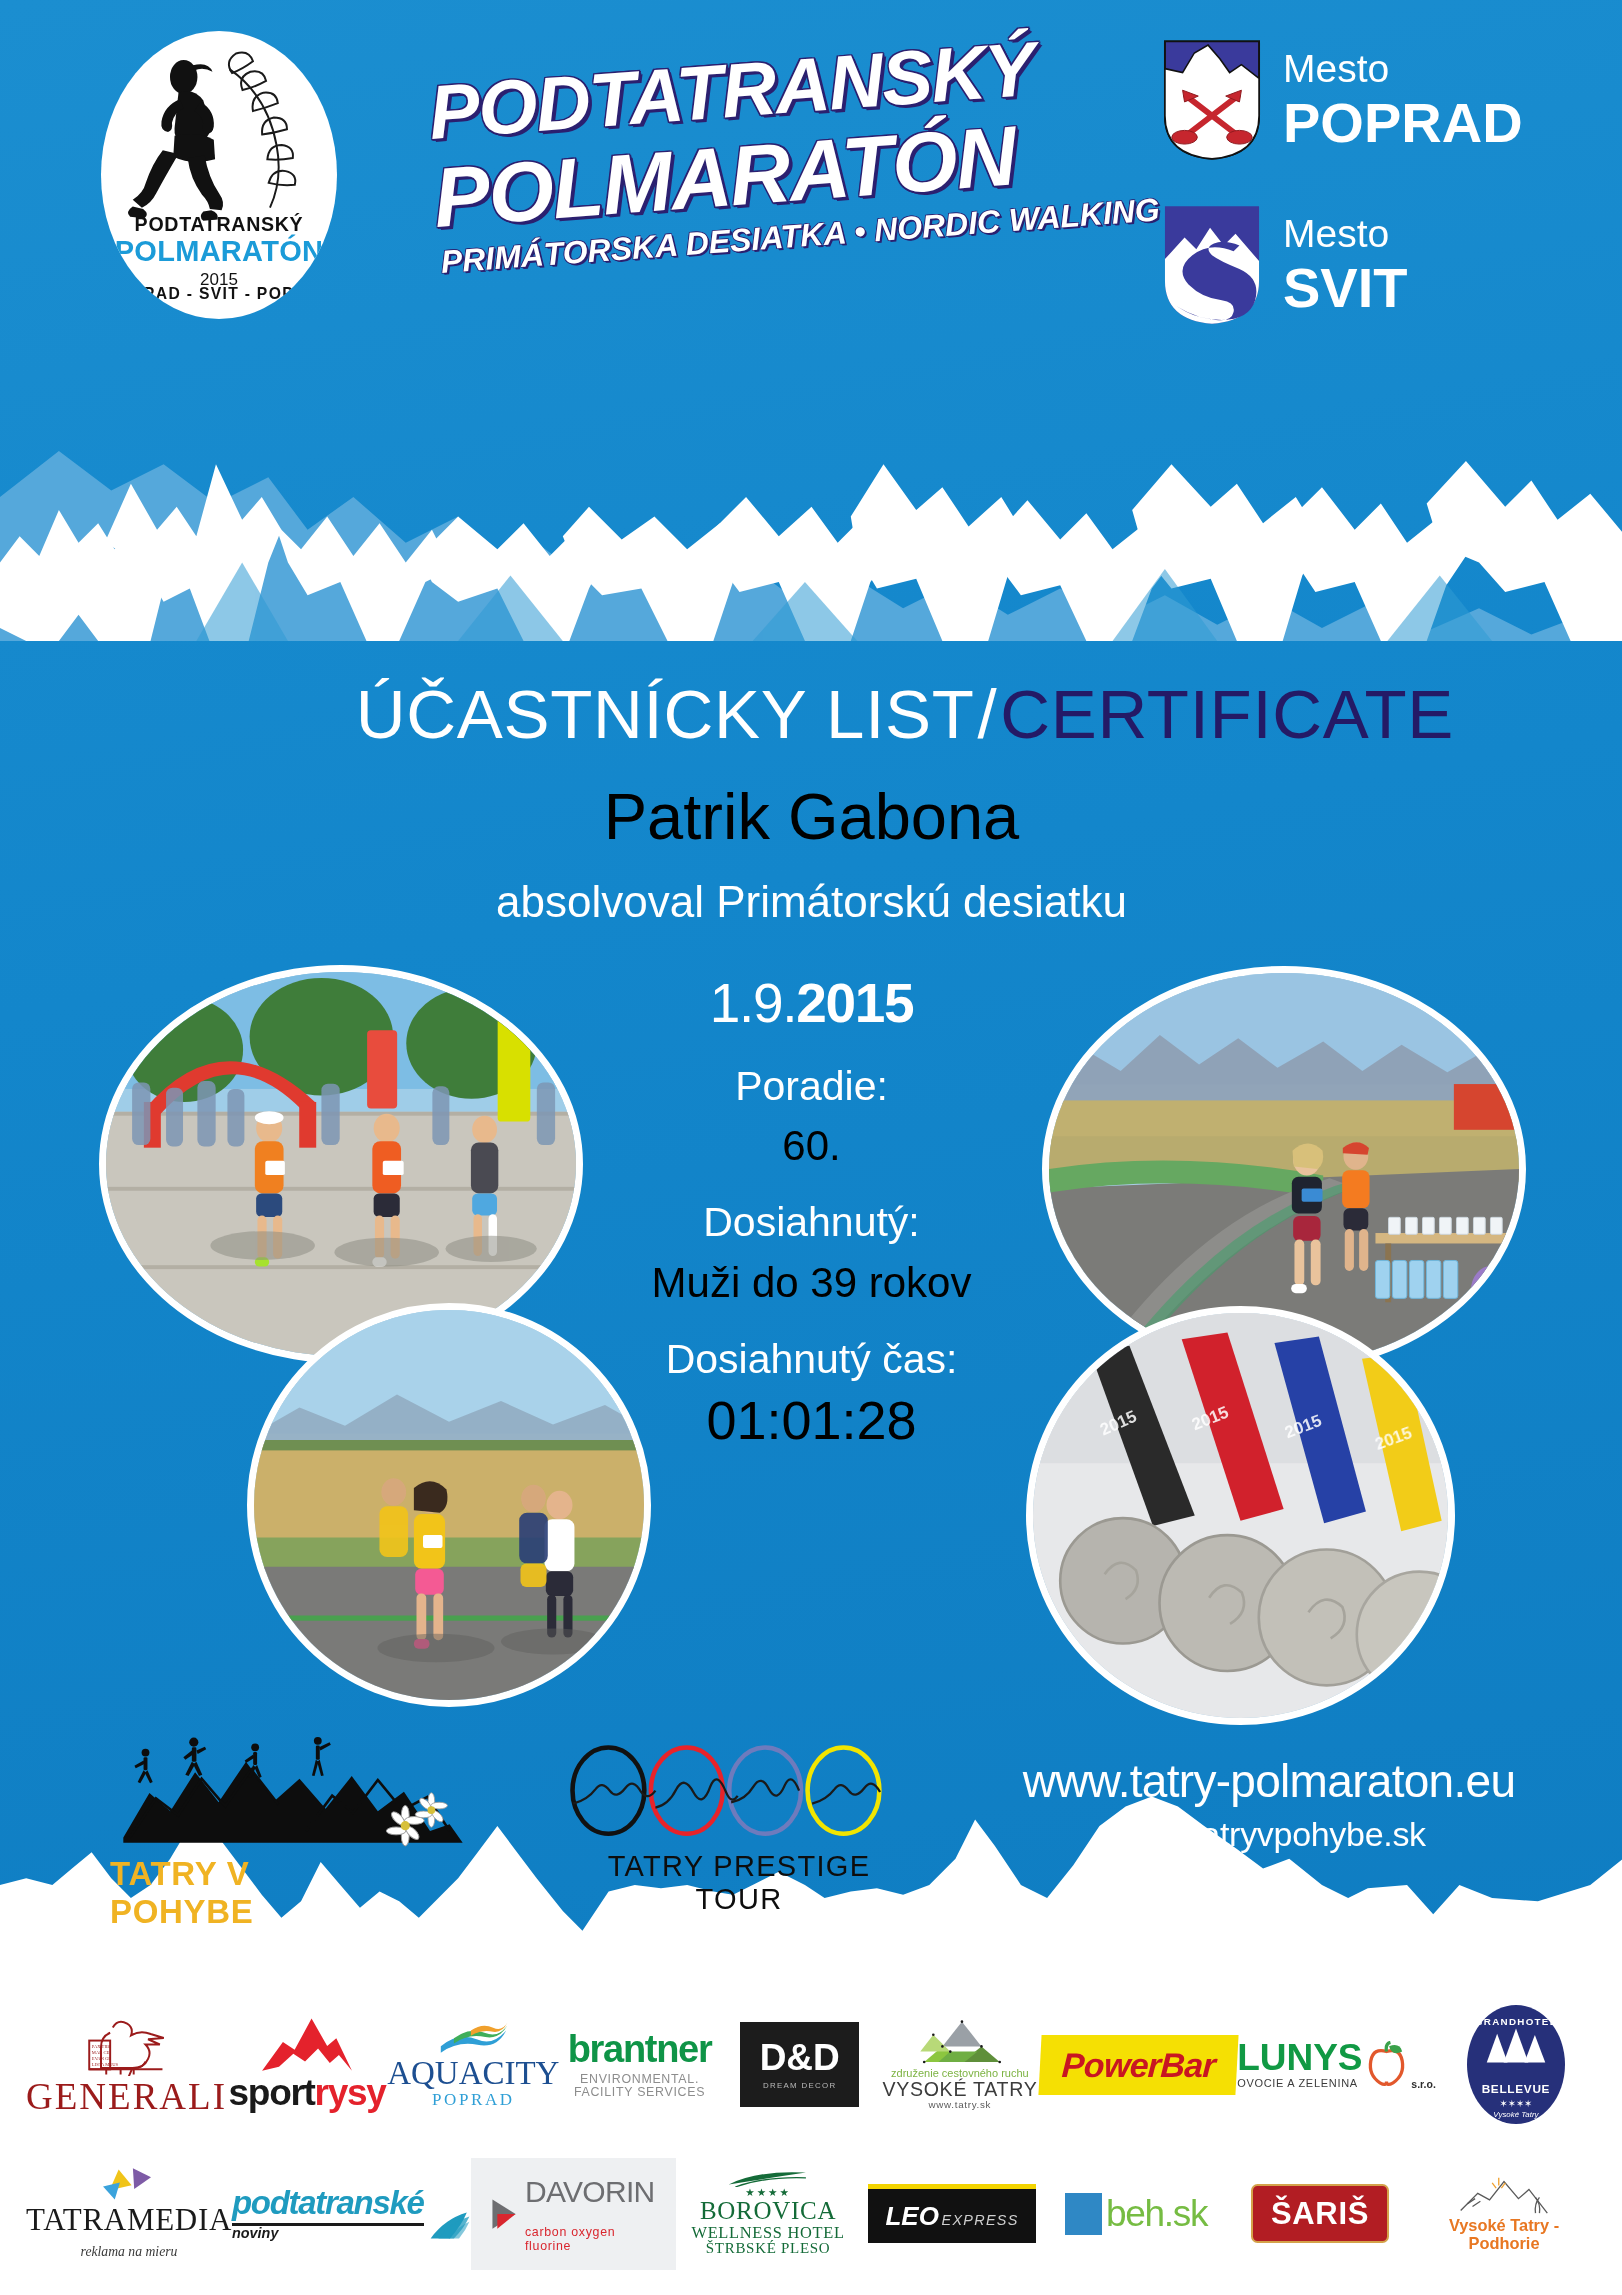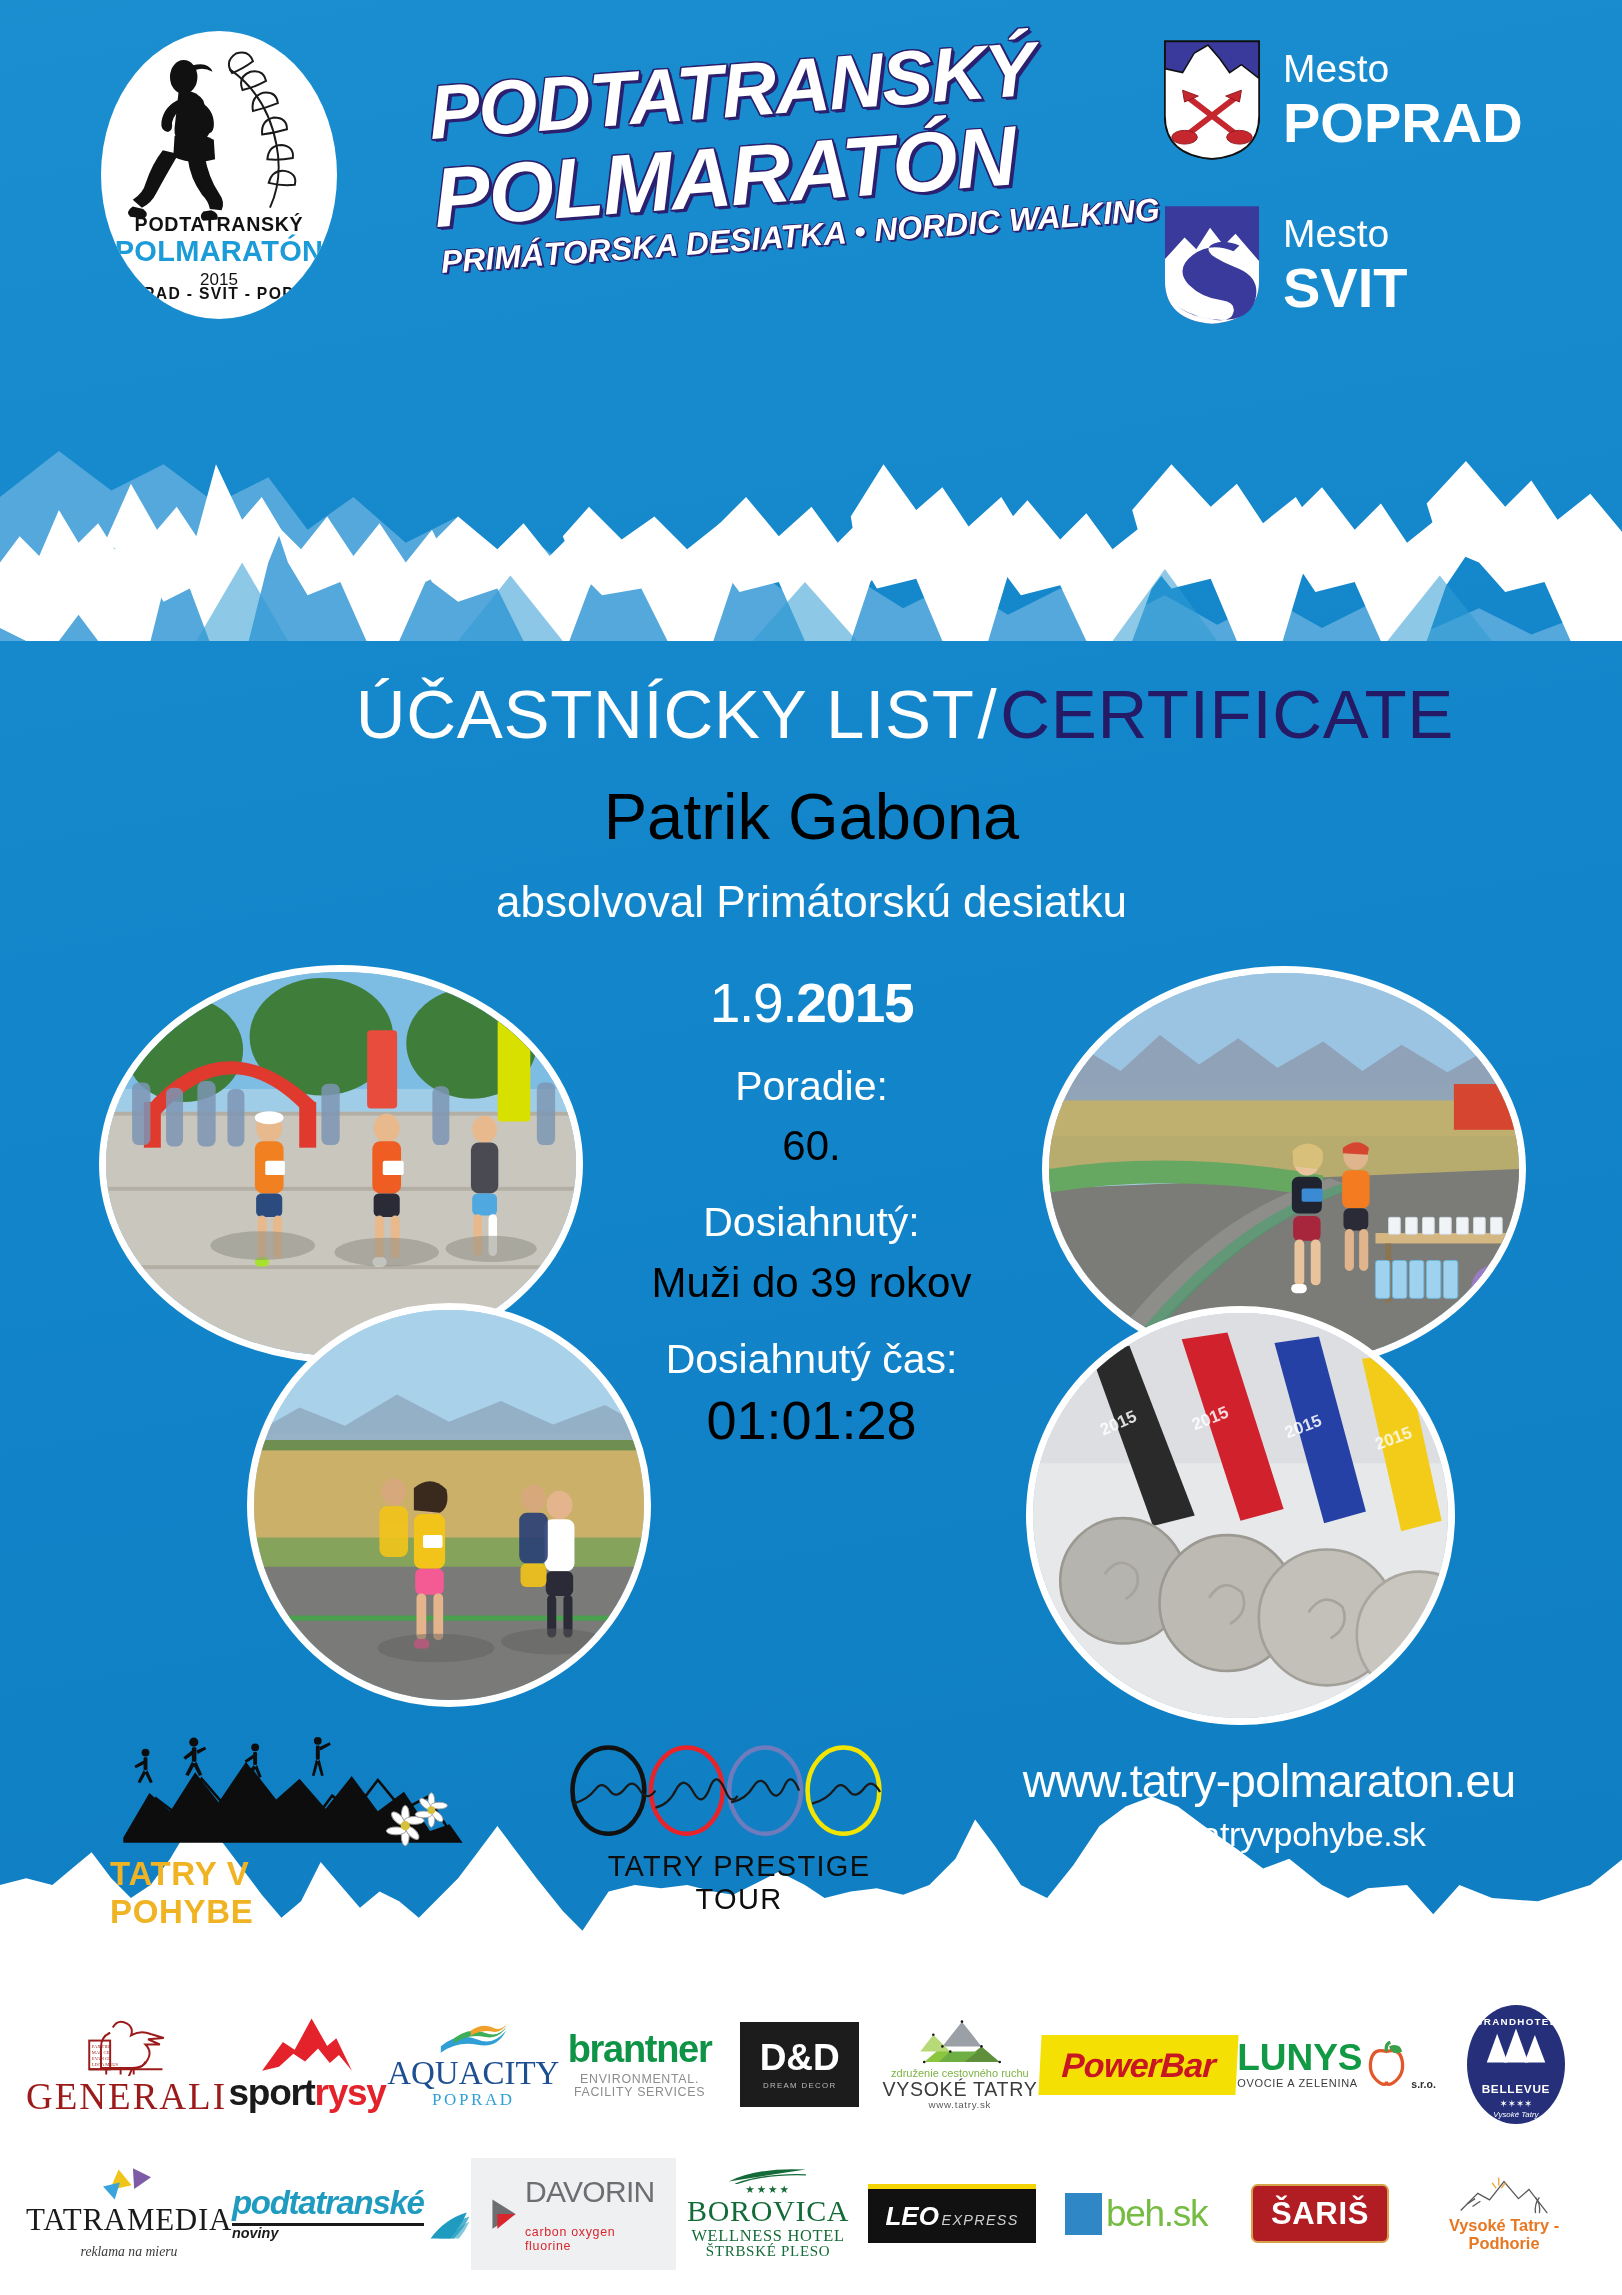--- a/index.html
+++ b/index.html
@@ -219,21 +219,21 @@
                       font-size: 13.7px; color: #3a3a3a; margin-top: 9.2px; }
   .b-podtatranske .w1 { font-size: 33px; font-style: italic; font-weight: 700;
                         color: #1f9bbf; letter-spacing: -1.3px; border-bottom: 3.3px solid #1a1a1a;
                         padding-bottom: 2px; }
   .b-podtatranske .w2 { font-size: 14.4px; font-weight: 700; font-style: italic;
                         color: #1a1a1a; text-align: left; }
   .b-davorin { background: #eef0f2; padding: 17px 19.6px; }
   .b-davorin .w1 { font-size: 30px; color: #6d6e71; letter-spacing: -0.7px; }
   .b-davorin .w2 { font-size: 12.4px; color: #d9262e; letter-spacing: 0.7px; margin-top: 16px; }
   .b-borovica { color: #146b38; font-family: "Liberation Serif", serif; }
-  .b-borovica .w1 { font-size: 30px; letter-spacing: 0.7px; }
+  .b-borovica .w1 { font-size: 25px; letter-spacing: 0.7px; }
   .b-borovica .w2 { font-size: 16.4px; letter-spacing: 0.7px; }
   .b-borovica .w3 { font-size: 15px; letter-spacing: 0.7px; }
   .b-leo { background: #111; padding: 11.8px 17px; border-top: 5.9px solid #f3d400; }
   .b-leo .w1 { font-size: 26px; font-weight: 700; font-style: italic; color: #fff; }
   .b-leo .w2 { font-size: 14.4px; font-style: italic; color: #cfcfcf; letter-spacing: 1.3px; }
   .b-behsk { display: flex; align-items: center; gap: 3.9px; }
   .b-behsk .sq { width: 37px; height: 42px; background: #2f88c5; }
   .b-behsk .w { font-size: 37px; color: #76bc43; letter-spacing: -1.3px; }
   .b-saris { background: #b21d23; color: #fff; padding: 9.2px 18.3px;
              border: 2.6px solid #d4a24a; border-radius: 6.5px; }

